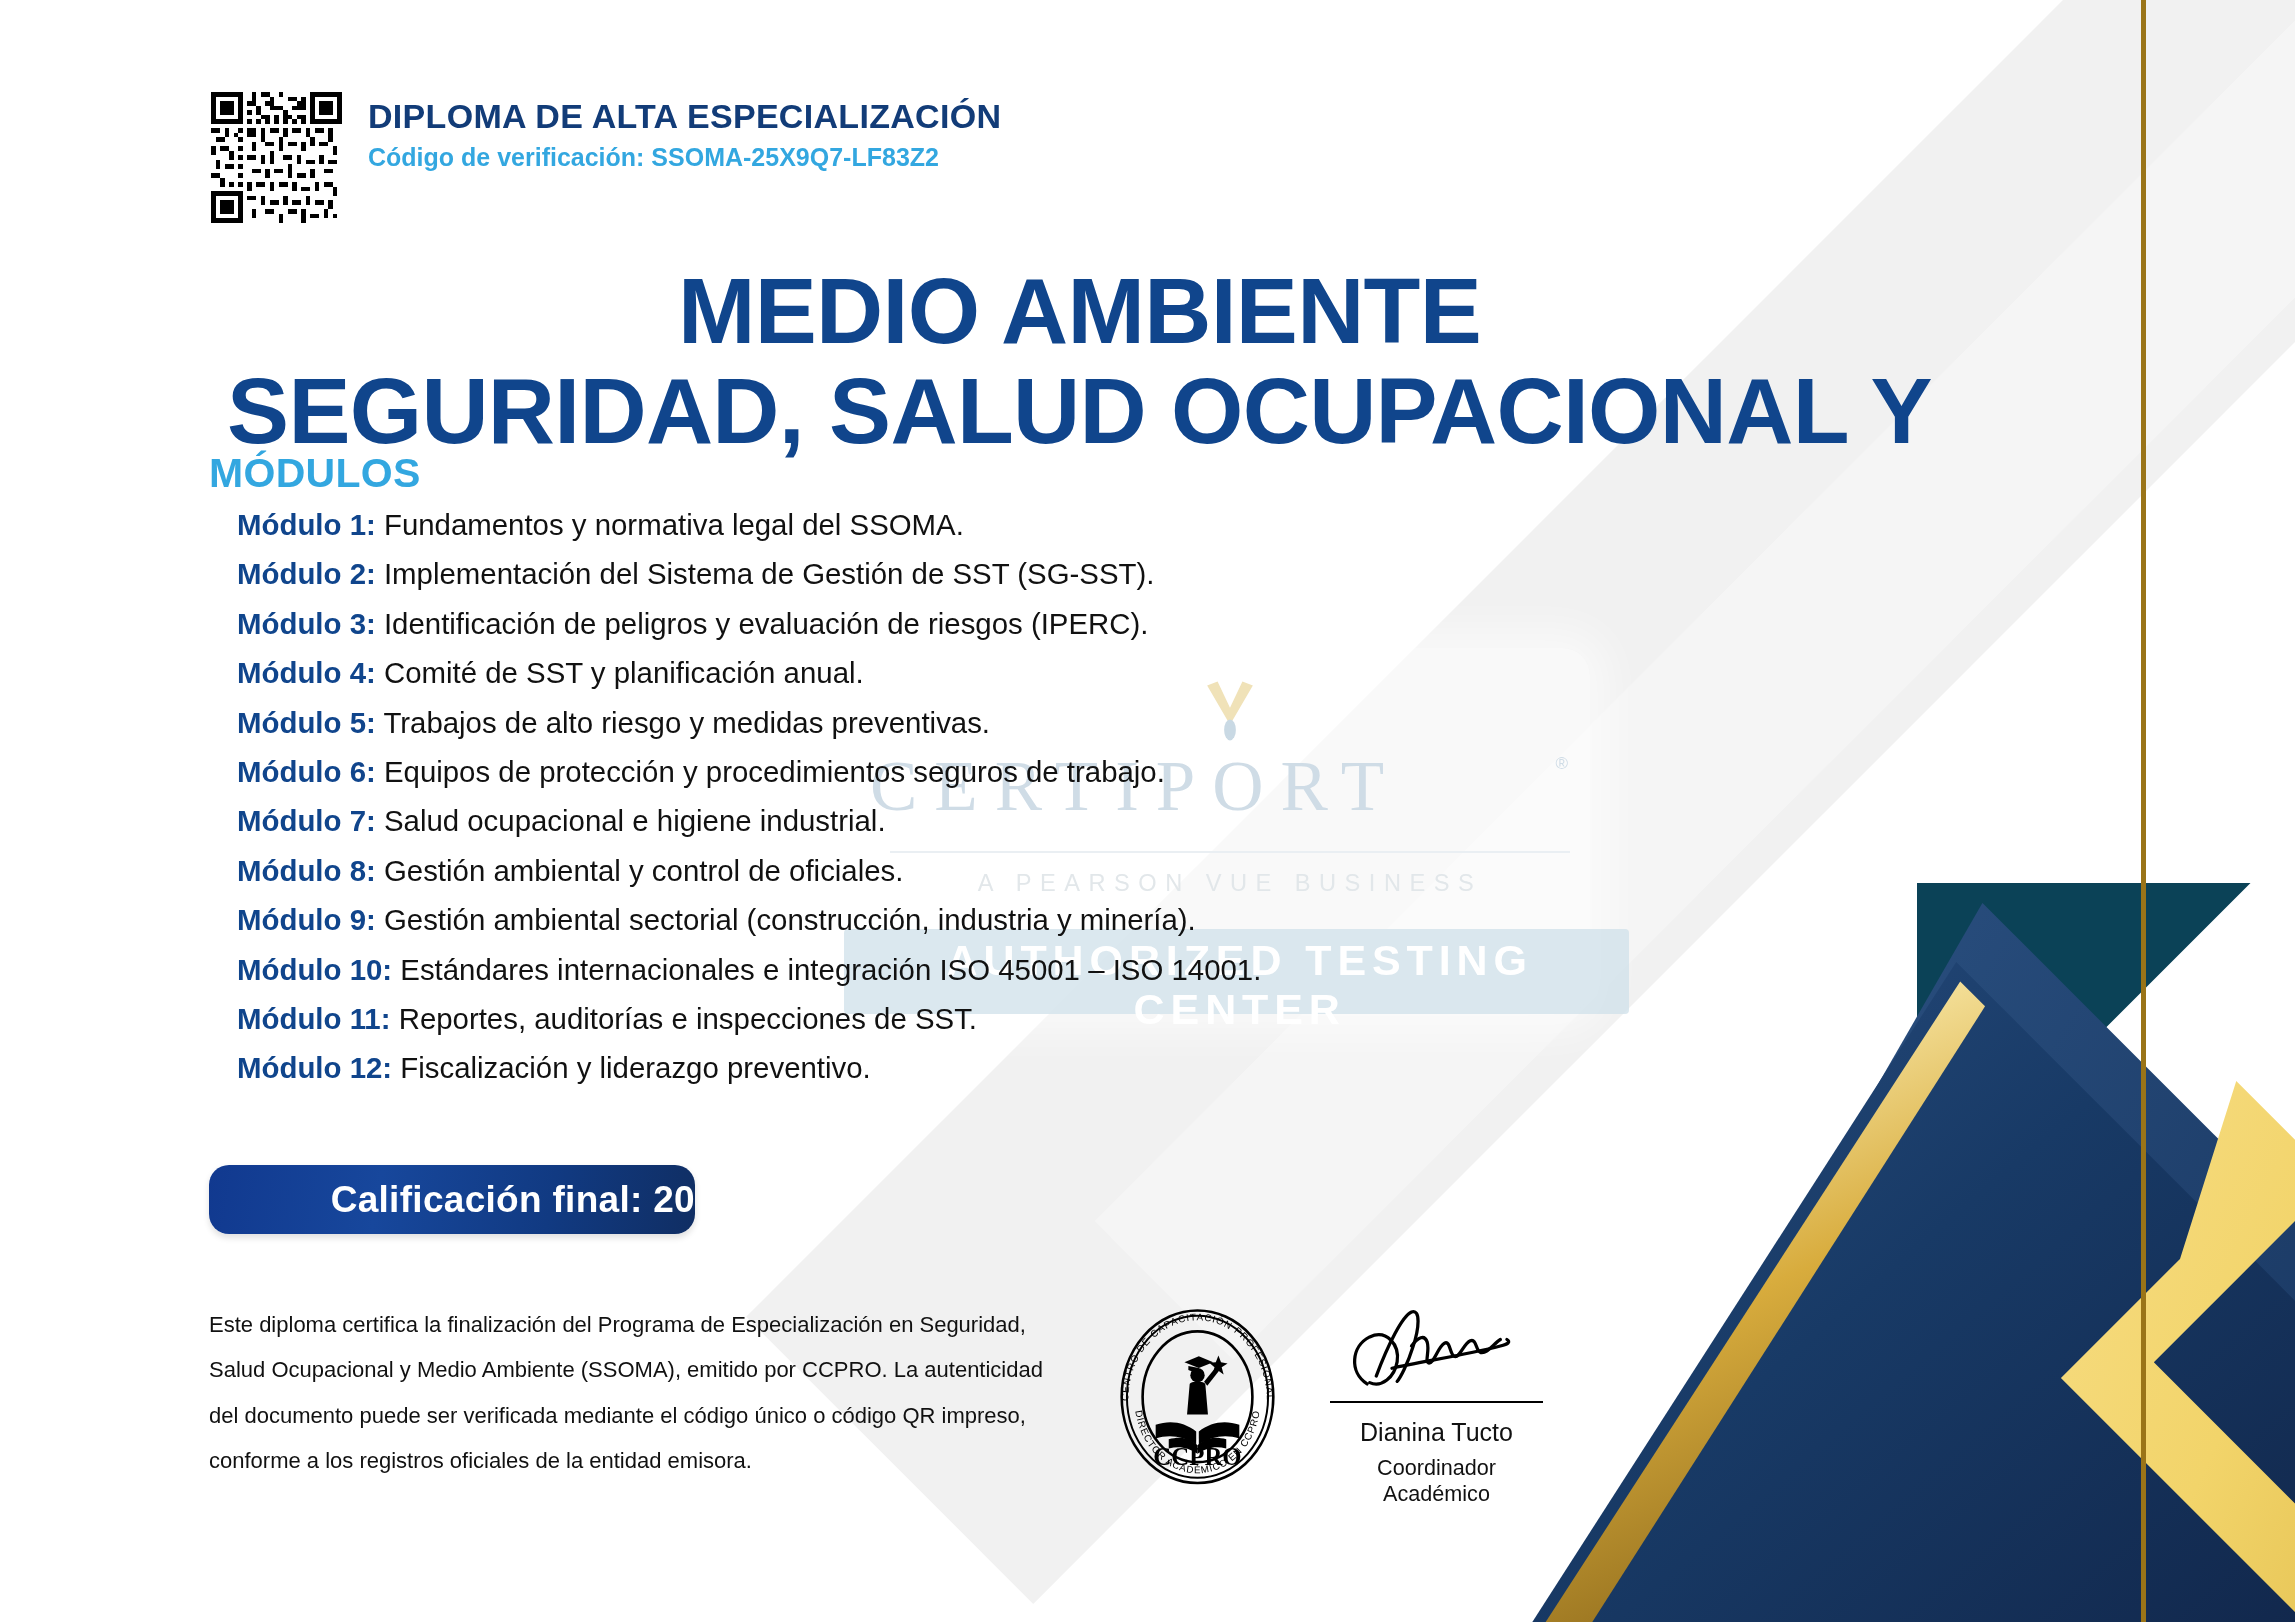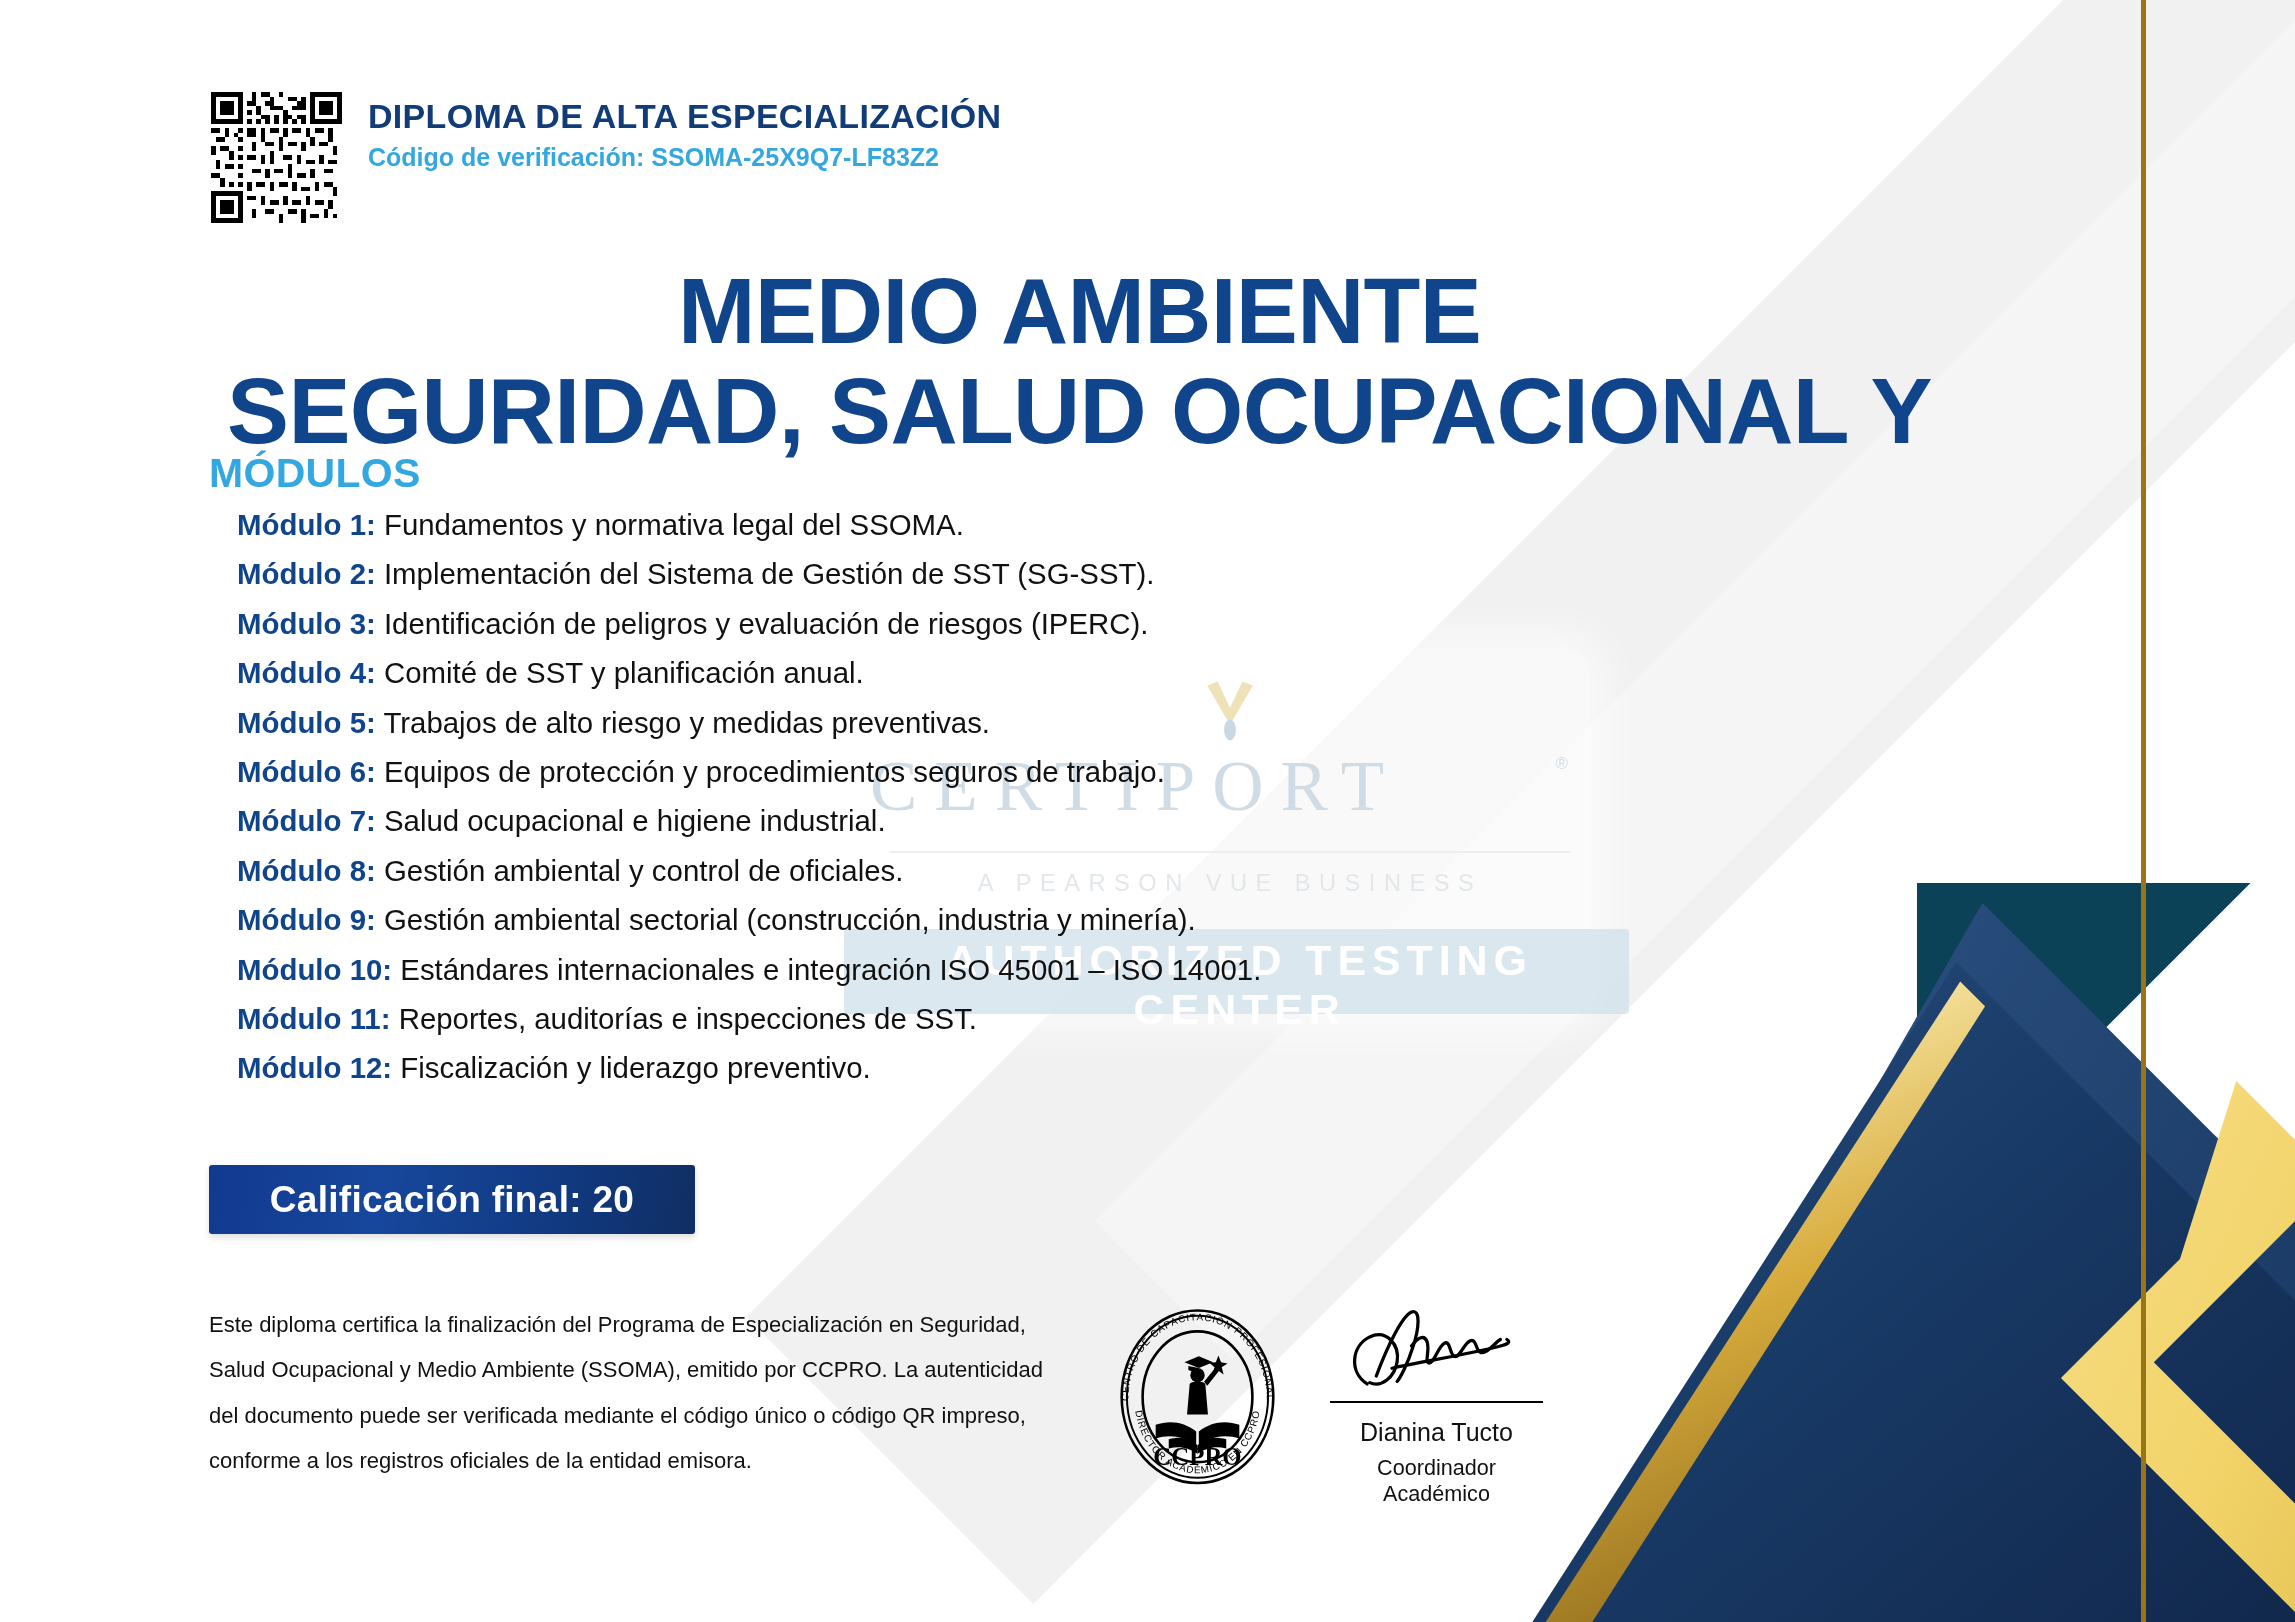--- a/index.html
+++ b/index.html
@@ -193,25 +193,25 @@
     font-weight:700;
     color:#10458c;
   }
   .module-text{font-weight:400;}
 
   
   .grade-badge{
     position:absolute;
     left:209px; top:1165px;
     width:486px; height:69px;
-    border-radius:3px;
+    border-radius:20px;
     background:linear-gradient(100deg,#11398f 0%,#17479c 35%,#113a82 70%,#102e63 100%);
     display:flex;
     align-items:center;
-    justify-content:center;
+    justify-content:flex-end;
     box-shadow:0 3.3px 6.5px rgba(0,0,0,0.12);
   }
   .grade-text{
     color:#ffffff;
     font-size:37px;
     font-weight:700;
     letter-spacing:0.3px;
   }
 
   

